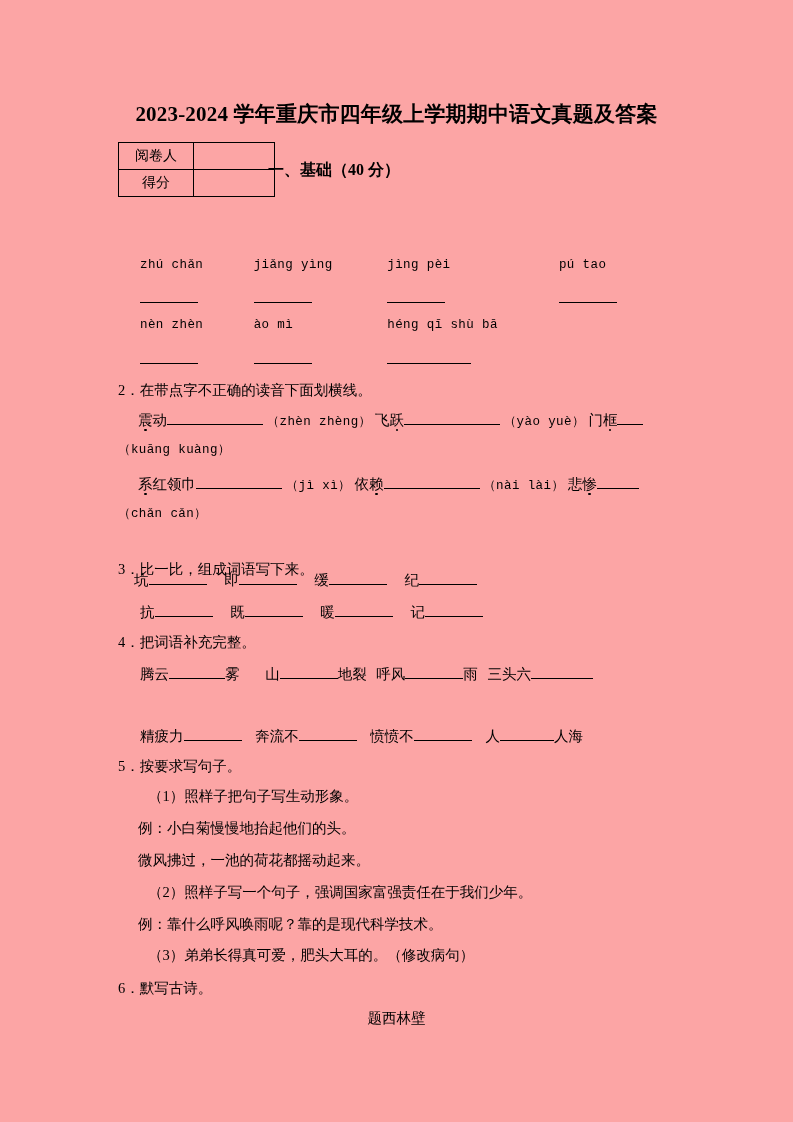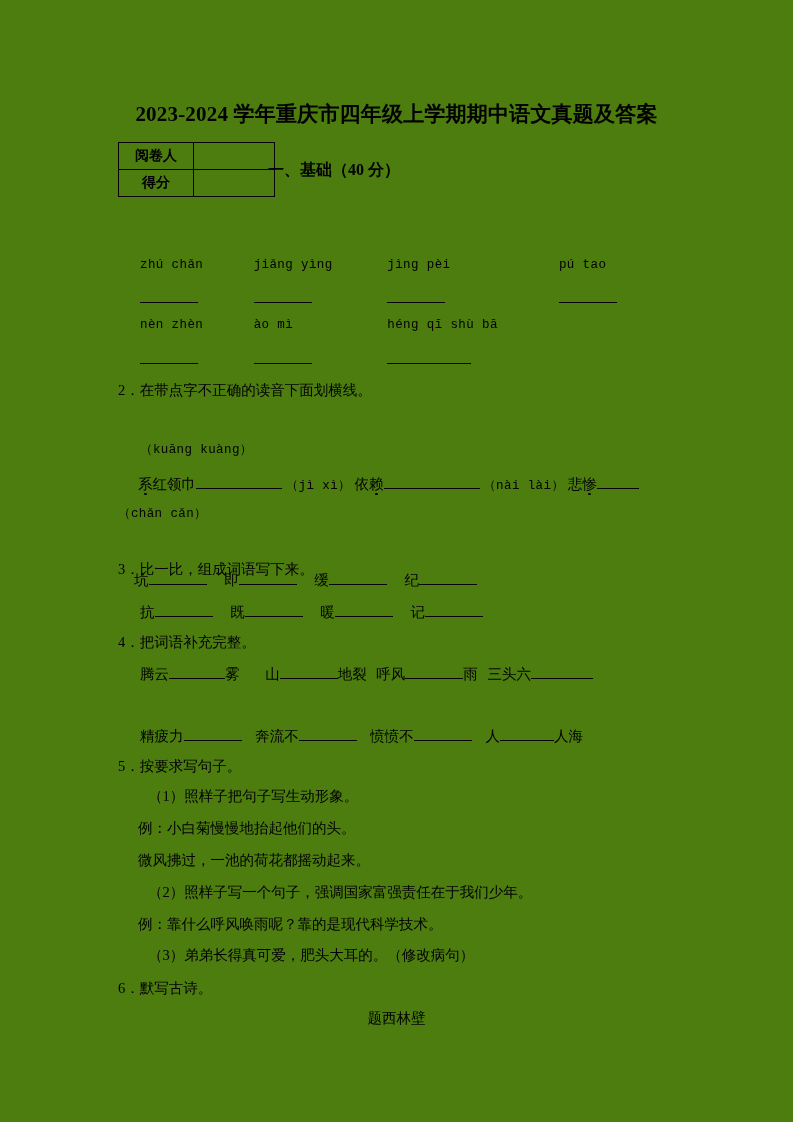--- a/index.html
+++ b/index.html
@@ -13,21 +13,21 @@
     position: relative;
     font-family: "Liberation Serif", "DejaVu Serif", serif;
     color: #000;
     overflow: hidden;
   }
   .page {
     position: absolute;
     left: 0; top: 0;
     width: 793px;
     height: 1122px;
-    background: #4d7c0f;
+    background: #fca5a5;
   }
 
   
   .doc-title {
     position: absolute;
     left: 0;
     top: 100px;
     width: 793px;
     text-align: center;
     font-size: 21px;
@@ -44,21 +44,21 @@
     border-collapse: collapse;
   }
   .score-table td {
     border: 1px solid #000;
     height: 26px;
     font-size: 14px;
     text-align: center;
     padding: 0 6px;
     font-family: "Liberation Serif", "DejaVu Serif", serif;
   }
-  .score-table td.label { width: 62px; font-weight: bold; margin-top: 25px; }
+  .score-table td.label { width: 62px; font-weight: normal; margin-top: 25px; }
   .score-table td.blank { width: 68px; }
 
   .section-head {
     position: absolute;
     left: 268px;
     top: 160px;
     font-size: 16px;
     font-weight: bold;
   }
 
@@ -158,21 +158,28 @@
   <div class="q" style="left:140px; top:348px;">
     <span class="bl" style="width:58px;"></span><span style="display:inline-block;width:52px;"></span>
     <span class="bl" style="width:58px;"></span><span style="display:inline-block;width:72px;"></span>
     <span class="bl" style="width:84px;"></span>
   </div>
 
   <div class="q-num" style="top:381px;">
     <span>2．</span><span>在带点字不正确的读音下面划横线。</span>
   </div>
 
-  <div class="q" style="left:118px; top:441px;margin-left:22px;">
+  <div class="q" style="left:138px; top:409px;">
+    <span class="dot">震</span>动<span class="bl" style="width:96px;"></span>
+    <span class="pin">（zhèn zhèng）</span>
+    飞<span class="dot">跃</span><span class="bl" style="width:96px;"></span>
+    <span class="pin">（yào yuè）</span>
+    门<span class="dot">框</span><span class="bl" style="width:26px;"></span>
+  </div>
+  <div class="q" style="left:118px; top:441px;">
     <span class="pin">（kuāng kuàng）</span>
   </div>
 
   <div class="q" style="left:138px; top:473px;">
     <span class="dot">系</span>红领巾<span class="bl" style="width:86px;"></span>
     <span class="pin">（jì xì）</span>
     依<span class="dot">赖</span><span class="bl" style="width:96px;"></span>
     <span class="pin">（nài lài）</span>
     悲<span class="dot">惨</span><span class="bl" style="width:42px;"></span>
   </div>

